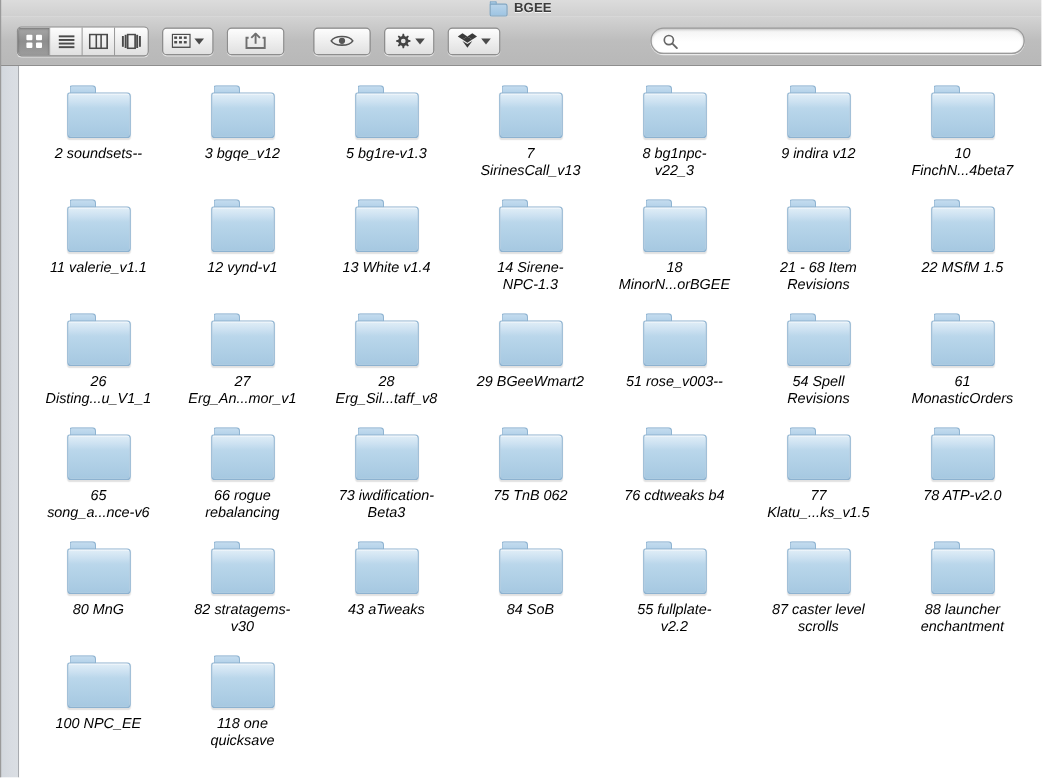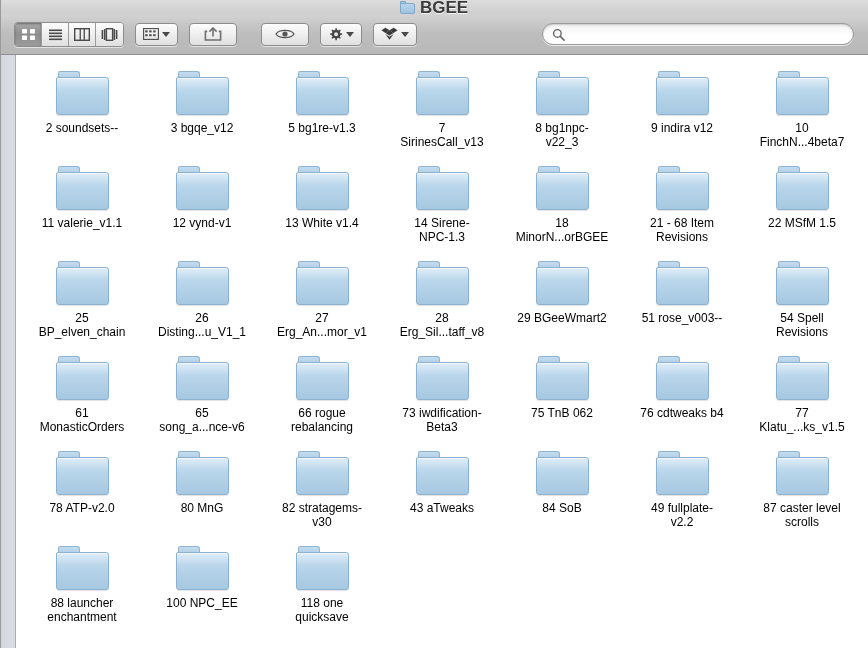--- a/index.html
+++ b/index.html
@@ -66,21 +66,21 @@
     top: 0;
     width: 6px;
     height: 3px;
     background: #a9cae4;
     border: 1px solid #7fa7c6;
     border-bottom: none;
     border-radius: 1px 1px 0 0;
     box-sizing: border-box;
   }
   .window-title {
-    font-size: 17px;
+    font-size: 11px;
     font-weight: bold;
     color: #3b3b3b;
     line-height: 13px;
     text-shadow: 0 1px 0 rgba(255,255,255,0.8);
     white-space: nowrap;
   }
 
   
   .toolbar {
     height: 41px;
@@ -251,20 +251,21 @@
 
   .item-label {
     margin-top: 4px;
     font-size: 12px;
     line-height: 14px;
     color: #000000;
     text-align: center;
     max-width: 104px;
     word-wrap: break-word;
     white-space: pre-line;
+    font-style: italic;
   }
 
   
   .win-border-left {
     position: absolute;
     left: 0; top: 0; bottom: 0;
     width: 1px;
     background: #9a9a9a;
     pointer-events: none;
   }
@@ -508,29 +509,20 @@
               <span class="sheen"></span>
             </div>
             <div class="item-label">22 MSfM 1.5</div>
           </div>
           <div class="item">
             <div class="folder">
               <span class="tab"></span>
               <span class="front"></span>
               <span class="sheen"></span>
             </div>
-            <div class="item-label">25
-BP_elven_chain</div>
-          </div>
-          <div class="item">
-            <div class="folder">
-              <span class="tab"></span>
-              <span class="front"></span>
-              <span class="sheen"></span>
-            </div>
             <div class="item-label">26
 Disting...u_V1_1</div>
           </div>
           <div class="item">
             <div class="folder">
               <span class="tab"></span>
               <span class="front"></span>
               <span class="sheen"></span>
             </div>
             <div class="item-label">27
@@ -671,21 +663,21 @@
               <span class="sheen"></span>
             </div>
             <div class="item-label">84 SoB</div>
           </div>
           <div class="item">
             <div class="folder">
               <span class="tab"></span>
               <span class="front"></span>
               <span class="sheen"></span>
             </div>
-            <div class="item-label">49 fullplate-
+            <div class="item-label">55 fullplate-
 v2.2</div>
           </div>
           <div class="item">
             <div class="folder">
               <span class="tab"></span>
               <span class="front"></span>
               <span class="sheen"></span>
             </div>
             <div class="item-label">87 caster level
 scrolls</div>

